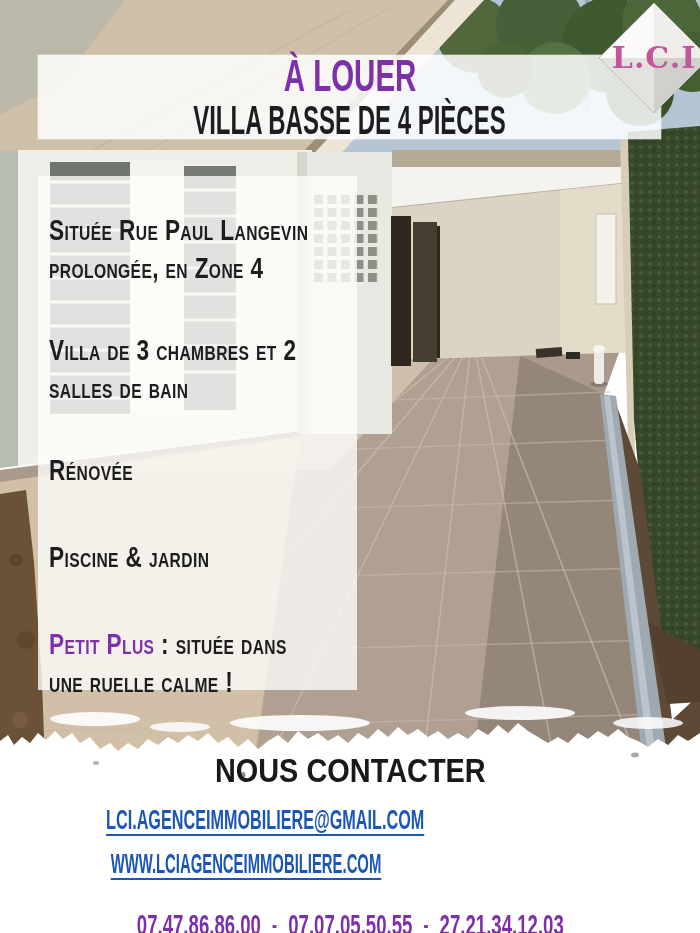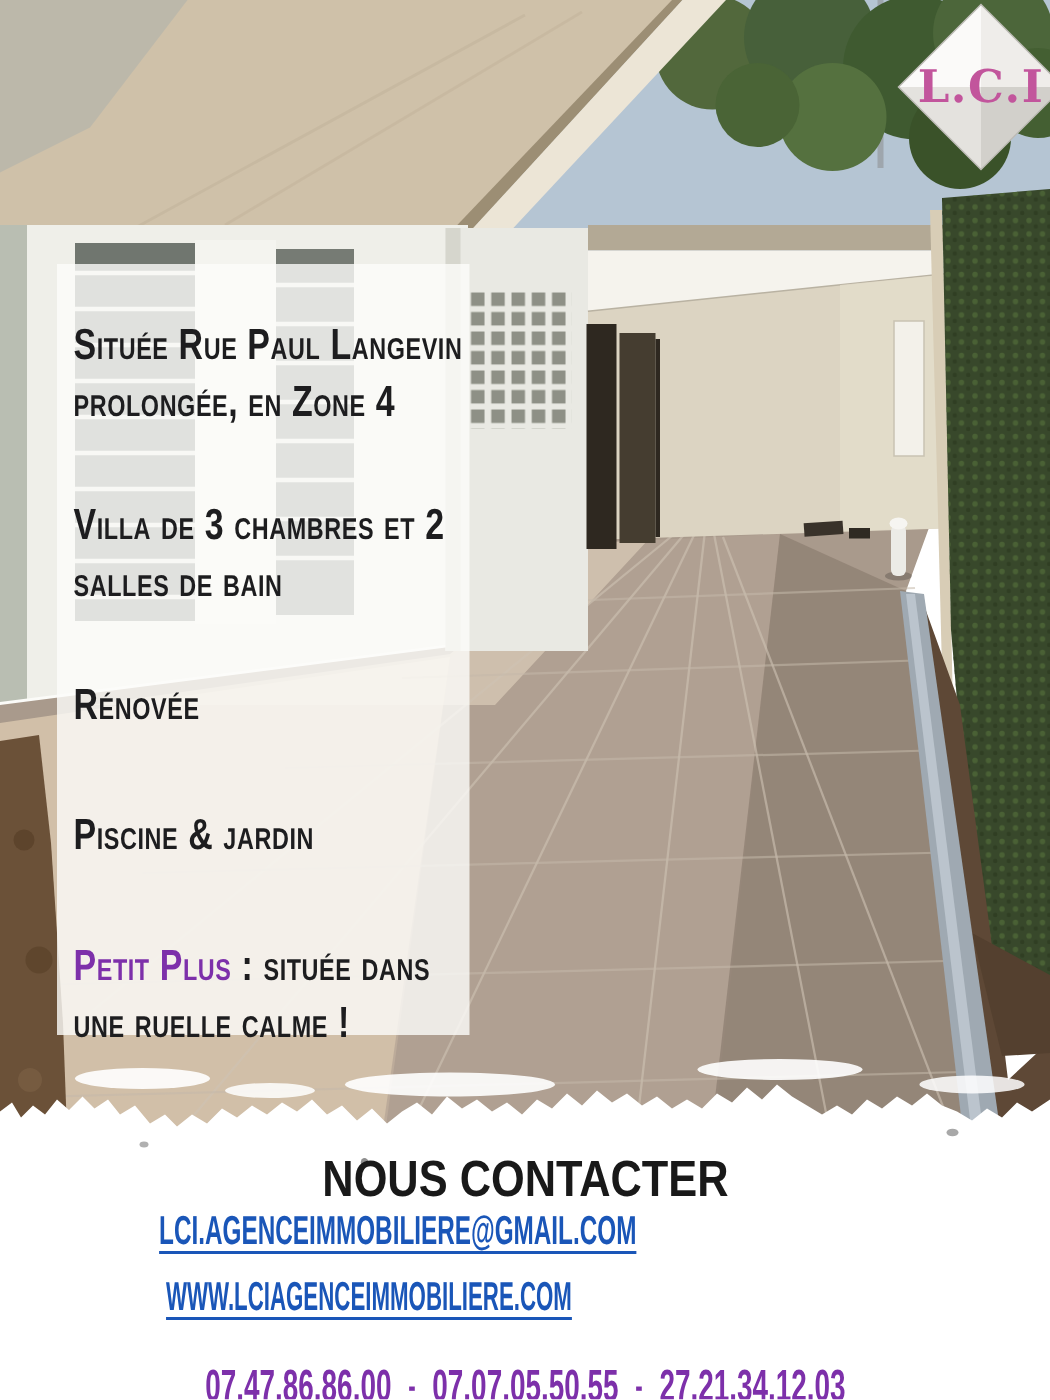--- a/index.html
+++ b/index.html
@@ -28,34 +28,35 @@
     white-space:nowrap;transform:scaleX(.67);transform-origin:center;
   }
   .header-sub{
     color:var(--ink);font-weight:bold;font-size:40px;line-height:1.05;margin-top:1px;
     white-space:nowrap;transform:scaleX(.6);transform-origin:center;
   }
   
   .details-panel{
     position:absolute;left:38px;top:176px;width:275px;height:514px;z-index:5;
     background:rgba(252,252,250,0.8);
+    padding-left:44px;
   }
   .detail-item{
     position:absolute;left:11px;width:356px;
     transform:scaleX(.78);transform-origin:0 0;
     font-weight:bold;font-variant:small-caps;font-variant-caps:small-caps;
     font-size:29px;line-height:1.3;letter-spacing:.5px;color:var(--ink);
   }
   .detail-item .hl{color:var(--accent);}
   .d0{top:7px;} .d1{top:127px;} .d2{top:247px;} .d3{top:334px;} .d4{top:421px;}
   
   .contact{position:absolute;left:0;top:693px;width:700px;height:240px;z-index:4;}
   .contact svg{position:absolute;left:0;top:0;}
   .contact-heading{
-    position:absolute;top:76px;width:100%;text-align:center;color:#191919;
+    position:absolute;top:60px;width:100%;text-align:center;color:#191919;
     font-weight:bold;font-size:34px;line-height:1;z-index:2;
   }
   .contact-heading > span{display:inline-block;transform:scaleX(.85);white-space:nowrap;}
   .contact-link{
     position:absolute;width:100%;text-align:left;z-index:2;
     color:var(--link);font-weight:bold;font-size:27px;line-height:1;
   }
   .contact-link a{
     color:var(--link);text-decoration:underline;text-underline-offset:5px;
     display:inline-block;white-space:nowrap;cursor:pointer;
@@ -210,20 +211,24 @@
     <svg width="112" height="112" viewBox="0 0 112 112">
       <polygon points="56,1 1,56 56,56" fill="#fbfaf9"></polygon>
       <polygon points="56,1 111,56 56,56" fill="#efedea"></polygon>
       <polygon points="1,56 56,111 56,56" fill="#e4e2de"></polygon>
       <polygon points="111,56 56,111 56,56" fill="#d2d0cb"></polygon>
       <polygon points="56,1 1,56 56,111 111,56" fill="none" stroke="#bdbbb6" stroke-width="1"></polygon>
       <text x="56" y="66" text-anchor="middle" style="font-family:'DejaVu Serif',serif;font-weight:bold;font-size:30px;letter-spacing:1px;fill:var(--logo-pink);">L.C.I</text>
     </svg>
   </div>
 
+  <div class="header-banner">
+    <div class="header-title">À LOUER</div>
+    <div class="header-sub">VILLA BASSE DE 4 PIÈCES</div>
+  </div>
 
   <div class="details-panel">
     <p class="detail-item d0"><span class="hl"></span><span>Située Rue Paul Langevin prolongée, en Zone 4</span></p>
     <p class="detail-item d1"><span class="hl"></span><span>Villa de 3 chambres et 2 salles de bain</span></p>
     <p class="detail-item d2"><span class="hl"></span><span>Rénovée</span></p>
     <p class="detail-item d3"><span class="hl"></span><span>Piscine &amp; jardin</span></p>
     <p class="detail-item d4"><span class="hl">Petit Plus</span><span> : située dans une ruelle calme !</span></p>
   </div>
 
   <div class="contact">

